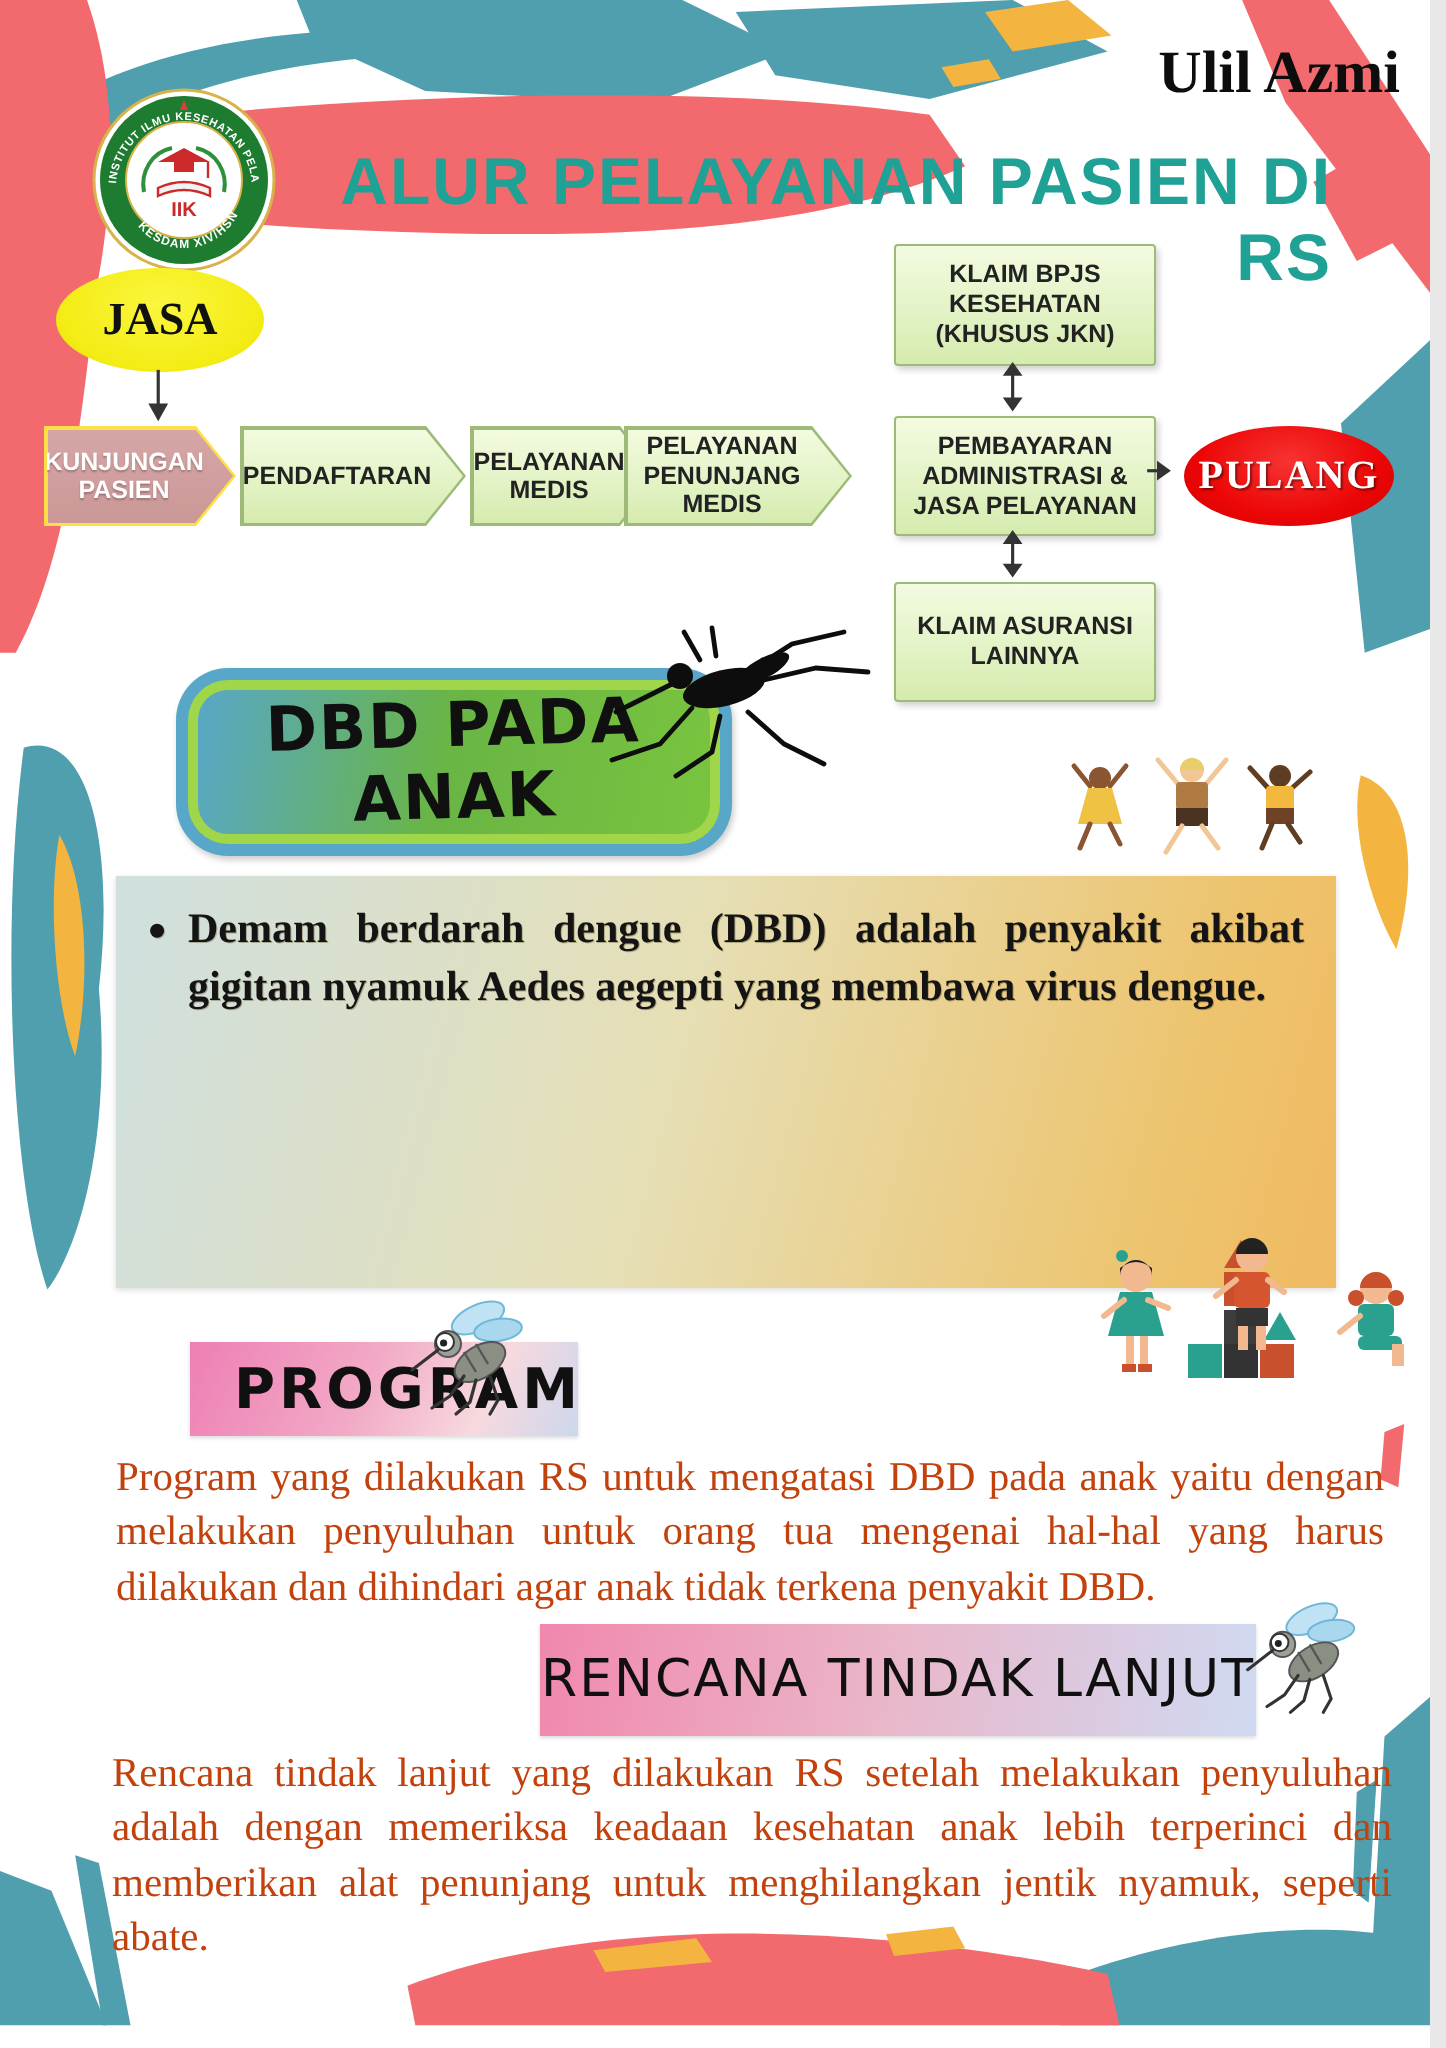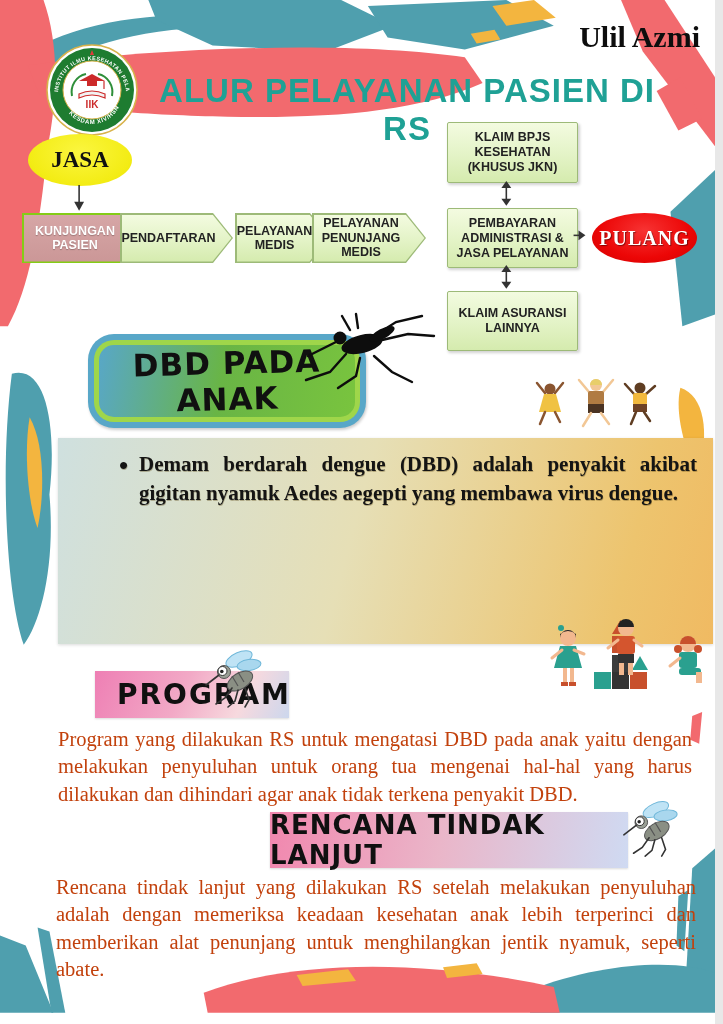--- a/index.html
+++ b/index.html
@@ -4,41 +4,41 @@
 <style>
   html,body{margin:0;padding:0;background:#e8e8e8;}
   .page{position:relative;width:715px;height:1024px;background:#ffffff;overflow:hidden;
         font-family:"Liberation Sans",sans-serif;}
   .abs{position:absolute;}
   svg{display:block;}
   .deco{position:absolute;inset:0;z-index:0;pointer-events:none;}
 
   .author{position:absolute;top:20px;left:420px;width:280px;text-align:right;z-index:2;
           font-family:"Liberation Serif",serif;font-weight:bold;font-size:30px;color:#0d0d0d;}
-  .title{position:absolute;top:72px;left:148px;width:518px;margin:0;z-index:2;text-align:center;
+  .title{position:absolute;top:72px;left:148px;width:518px;margin:0;z-index:2;text-align:right;
          font-size:33px;font-weight:800;letter-spacing:1px;color:#1fa195;}
 
   
   .flow{position:absolute;inset:0;z-index:2;}
   .ellipse{position:absolute;border-radius:50%;display:flex;align-items:center;justify-content:center;
            font-family:"Liberation Serif",serif;font-weight:bold;text-align:center;}
   .start{left:28px;top:134px;width:104px;height:52px;font-size:23px;color:#111;
          background:radial-gradient(ellipse at 50% 35%, #fbf63f 0%, #f3ec14 70%, #e8e005 100%);}
   .end{left:592px;top:213px;width:105px;height:50px;font-size:20px;color:#fff;letter-spacing:1px;
        background:radial-gradient(ellipse at 50% 35%, #f73333 0%, #ec0606 60%, #cf0000 100%);
        text-shadow:1px 1px 1px rgba(0,0,0,.45);}
   .step{position:absolute;top:213px;height:50px;
         clip-path:polygon(0 0, calc(100% - 20px) 0, 100% 50%, calc(100% - 20px) 100%, 0 100%);}
   .step .in{position:absolute;inset:1.5px;display:flex;align-items:center;justify-content:center;
         clip-path:polygon(0 0, calc(100% - 19px) 0, 100% 50%, calc(100% - 19px) 100%, 0 100%);
         text-align:center;font-weight:bold;font-size:12.5px;line-height:1.15;color:#222;
         padding:0 20px 0 4px;box-sizing:border-box;}
   .step.green{background:#9dba78;}
   .step.green .in{background:linear-gradient(180deg,#f3fbe0 0%,#e3f3c6 55%,#d5ebae 100%);}
-  .step.pink{background:#84cc16;padding-left:26px;}
+  .step.pink{background:#fde047;}
   .step.pink .in{background:linear-gradient(180deg,#d6a6a6 0%,#cb9797 100%);color:#fff;
                  text-shadow:0 1px 1px rgba(0,0,0,.25);}
   .fbox{position:absolute;left:447px;width:131px;box-sizing:border-box;border:1.5px solid #9dba78;
         border-radius:2px;background:linear-gradient(180deg,#f3fbe0 0%,#e3f3c6 55%,#d5ebae 100%);
         display:flex;align-items:center;justify-content:center;text-align:center;
         font-weight:bold;font-size:12.5px;line-height:1.2;color:#222;padding:2px 6px;
         box-shadow:1.5px 2px 3px rgba(0,0,0,.18);}
   .arrows{position:absolute;inset:0;z-index:2;pointer-events:none;}
 
   
@@ -47,37 +47,37 @@
   .dbd-banner .rim{position:absolute;inset:6px;border-radius:20px;background:#9fd64a;}
   .dbd-banner .face{position:absolute;inset:11px;border-radius:15px;display:flex;align-items:center;
               background:linear-gradient(100deg,#58a7c8 0%,#69b545 48%,#79c43e 100%);}
   .dbd-banner .face span{width:100%;text-align:center;font-weight:800;font-size:31px;
               letter-spacing:1px;color:#101010;font-family:"DejaVu Sans",sans-serif;
               transform:rotate(-1.5deg);}
 
   
   .bullet-box{position:absolute;left:58px;top:438px;width:610px;height:206px;z-index:1;
        background:linear-gradient(105deg,#cfe0df 0%,#e6dfb6 45%,#edc46e 85%,#f0ba62 100%);
-       box-shadow:0 1px 3px rgba(0,0,0,.15);padding-left:45px;}
+       box-shadow:0 1px 3px rgba(0,0,0,.15);}
   .bullet-box ul{margin:0;padding:12px 16px 0 14px;list-style:none;}
   .bullet-box li{position:relative;padding-left:22px;margin-bottom:4px;text-align:justify;
        font-family:"Liberation Serif",serif;font-weight:bold;font-size:21px;line-height:1.36;
        color:#141414;text-shadow:0.5px 0.5px 0 rgba(90,70,20,.35);}
   .bullet-box li::before{content:"\2022";position:absolute;left:2px;top:-2px;font-size:26px;}
 
   
   .prog-banner{position:absolute;left:58px;top:671px;width:194px;height:47px;z-index:2;
        background:linear-gradient(115deg,#ee7fb4 0%,#f2a9c6 45%,#f7d9de 75%,#ccd7ed 100%);
        display:flex;align-items:center;box-shadow:0 1px 2px rgba(0,0,0,.15);margin-left:37px;}
   .prog-banner span{padding-left:22px;font-family:"DejaVu Sans",sans-serif;font-weight:800;
        font-size:28px;letter-spacing:2px;color:#101010;}
   .rtl-banner{position:absolute;left:270px;top:812px;width:358px;height:56px;z-index:2;
        background:linear-gradient(100deg,#f187ae 0%,#eab6c9 48%,#cfdaf2 100%);
        display:flex;align-items:center;justify-content:center;box-shadow:0 1px 2px rgba(0,0,0,.15);}
-  .rtl-banner span{font-family:"DejaVu Sans",sans-serif;font-weight:700;font-size:26px;
+  .rtl-banner span{font-family:"DejaVu Sans",sans-serif;font-weight:400;font-size:26px;
        letter-spacing:1px;color:#101010;}
 
   .para{position:absolute;z-index:2;margin:0;text-align:justify;color:#c2410c;
         font-family:"Liberation Serif",serif;font-size:20.5px;line-height:1.33;}
   .para.program{left:58px;top:726px;width:634px;}
   .para.followup{left:56px;top:874px;width:640px;}
 
   .illus{position:absolute;z-index:3;pointer-events:none;}
 </style>
 </head>

